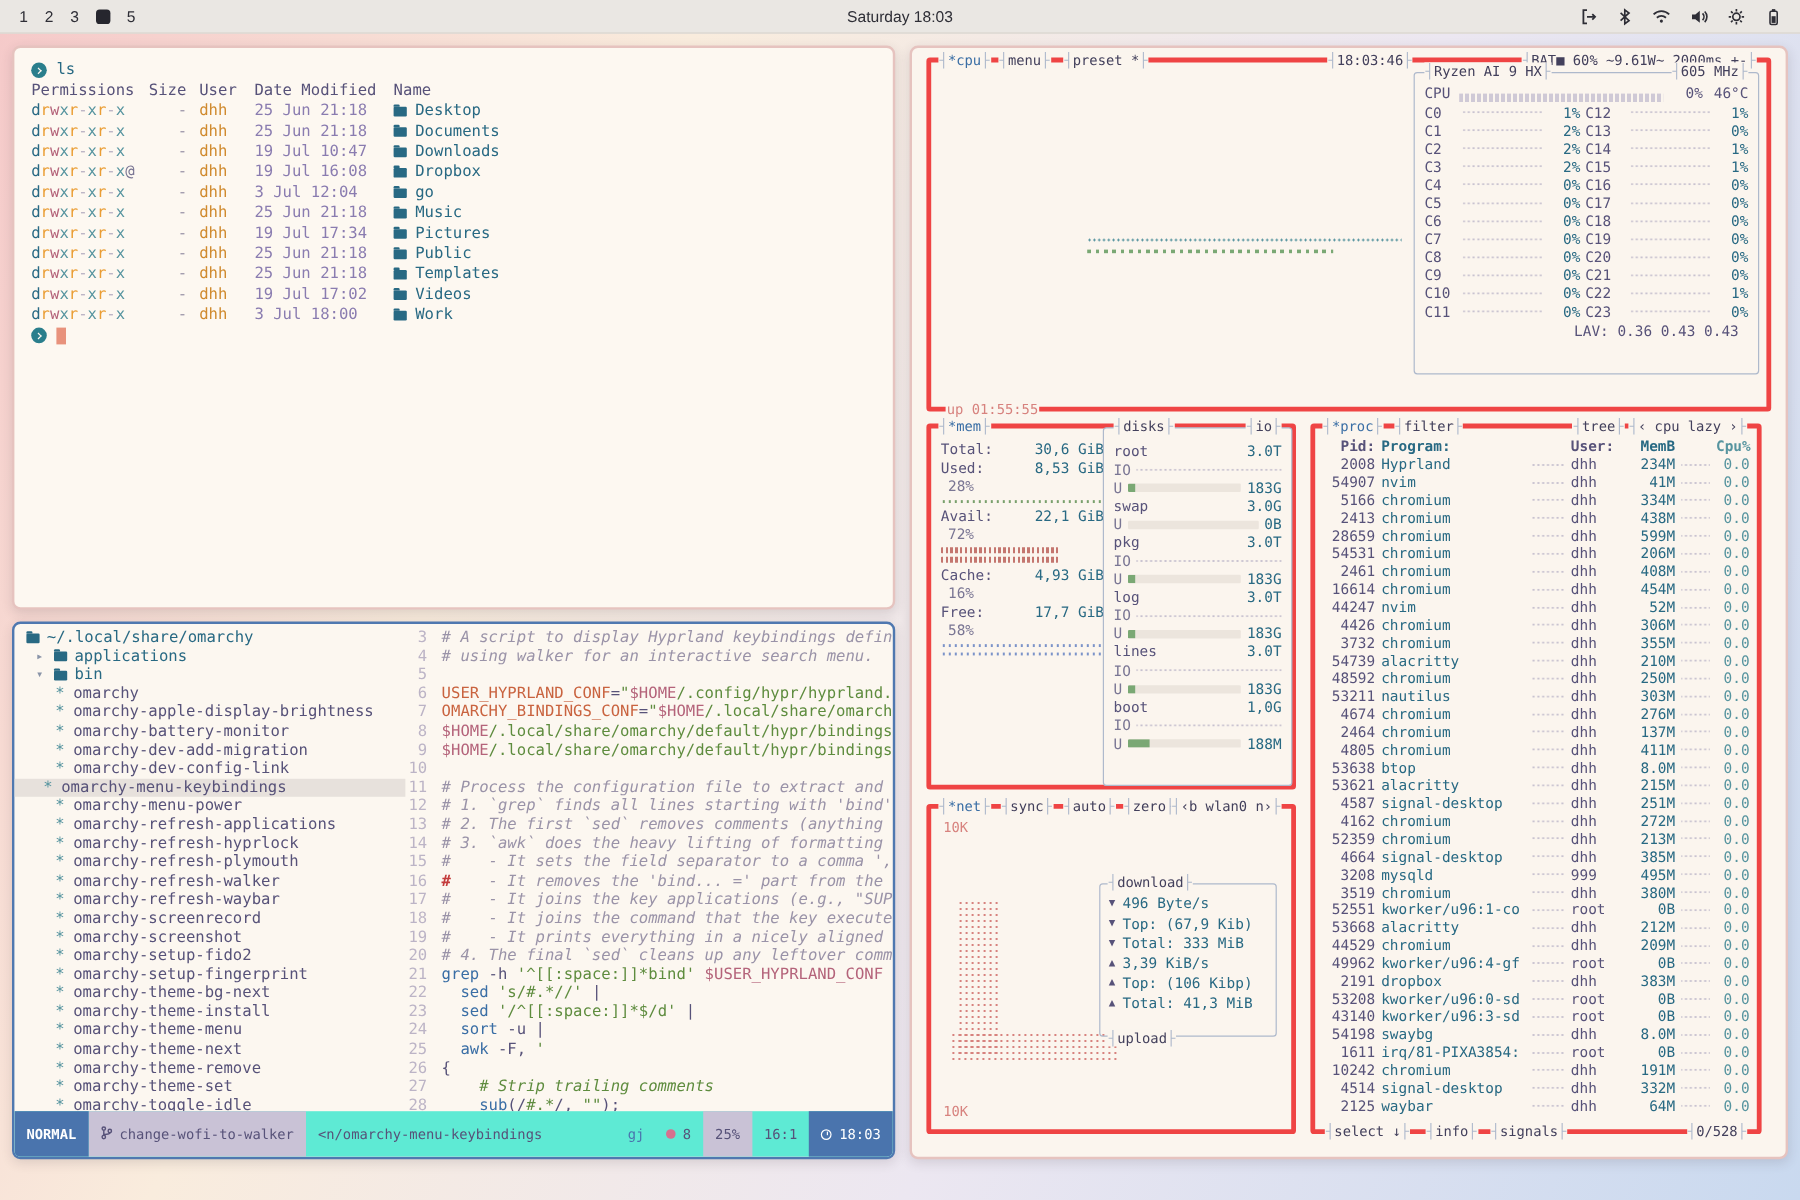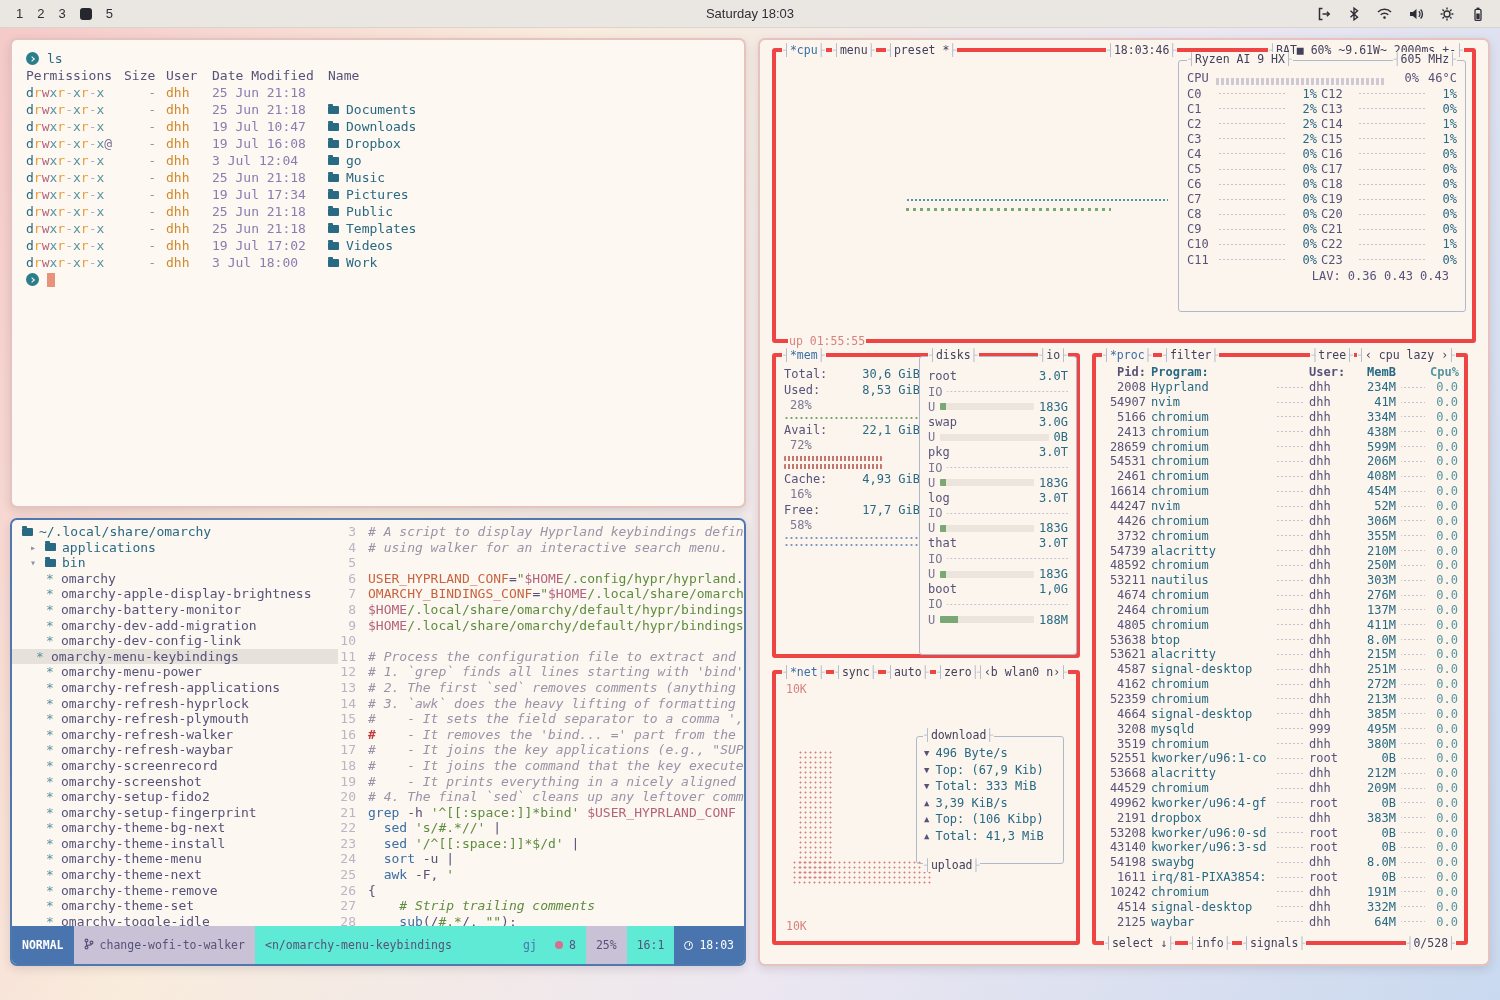--- a/index.html
+++ b/index.html
@@ -194,20 +194,24 @@
         <span>User</span>
         <span>Date Modified</span>
         <span>Name</span>
       </div>
     <div id="ls-rows">
         <div class="ls-grid">
           <span class="col-perm"><span style="color: rgb(40, 105, 131);">d</span><span style="color: rgb(234, 157, 52);">r</span><span style="color: rgb(180, 99, 122);">w</span><span style="color: rgb(86, 148, 159);">x</span><span style="color: rgb(234, 157, 52);">r</span><span style="color: rgb(182, 175, 193);">-</span><span style="color: rgb(86, 148, 159);">x</span><span style="color: rgb(234, 157, 52);">r</span><span style="color: rgb(182, 175, 193);">-</span><span style="color: rgb(86, 148, 159);">x</span></span>
           <span class="col-size">-</span>
           <span class="col-user">dhh</span>
           <span class="col-date">25 Jun 21:18</span>
+          <span class="col-name">
+            <span class="fold"></span>
+            <span>Desktop</span>
+          </span>
         </div>
         <div class="ls-grid">
           <span class="col-perm"><span style="color: rgb(40, 105, 131);">d</span><span style="color: rgb(234, 157, 52);">r</span><span style="color: rgb(180, 99, 122);">w</span><span style="color: rgb(86, 148, 159);">x</span><span style="color: rgb(234, 157, 52);">r</span><span style="color: rgb(182, 175, 193);">-</span><span style="color: rgb(86, 148, 159);">x</span><span style="color: rgb(234, 157, 52);">r</span><span style="color: rgb(182, 175, 193);">-</span><span style="color: rgb(86, 148, 159);">x</span></span>
           <span class="col-size">-</span>
           <span class="col-user">dhh</span>
           <span class="col-date">25 Jun 21:18</span>
           <span class="col-name">
             <span class="fold"></span>
             <span>Documents</span>
           </span>
@@ -705,21 +709,21 @@
               <span class="leader"></span>
             </div>
             <div class="urow">
               <span>U</span>
               <span class="dmeter">
                 <span class="dfill" style="width: 6%; display: block;"></span>
               </span>
               <span class="uval">183G</span>
             </div>
             <div class="dkrow">
-              <span>that</span>
+              <span>lines</span>
               <span class="dv">3.0T</span>
             </div>
             <div class="iorow">
               <span>IO</span>
               <span class="leader"></span>
             </div>
             <div class="urow">
               <span>U</span>
               <span class="dmeter">
                 <span class="dfill" style="width: 6%; display: block;"></span>

